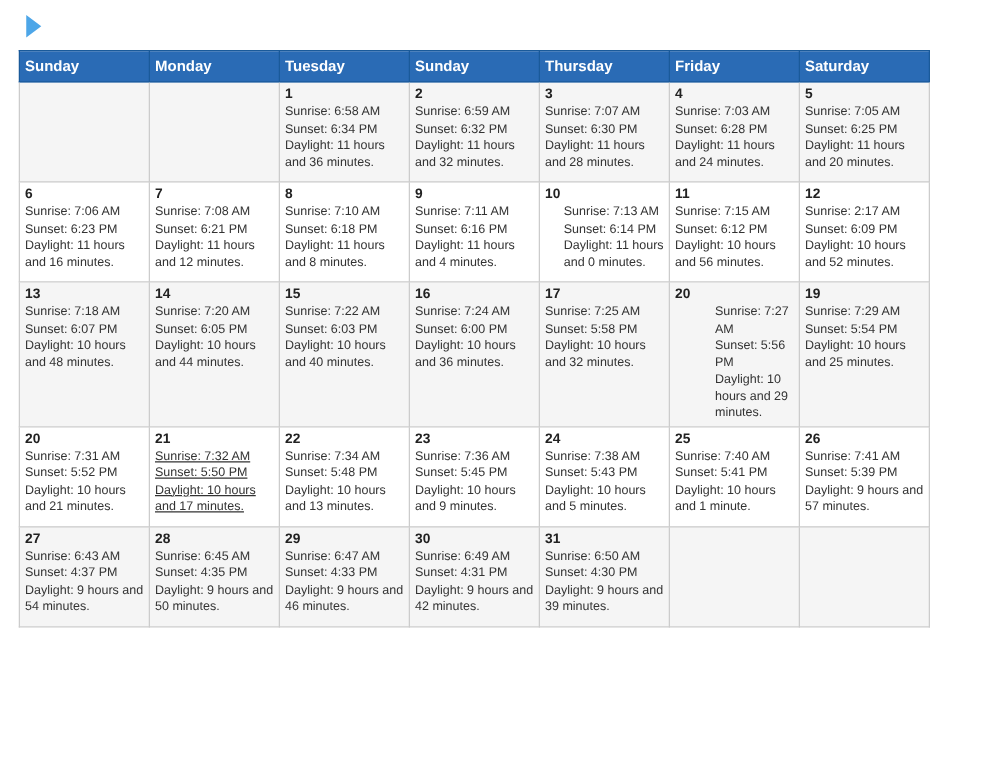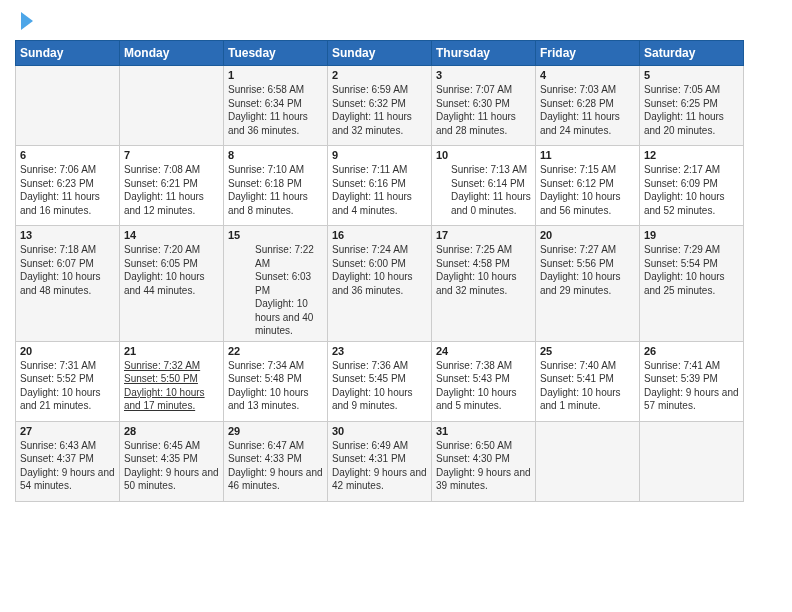--- a/index.html
+++ b/index.html
@@ -218,39 +218,39 @@
 Daylight: 10 hours and 48 minutes.</div>
           </td>
           <td>
             <span class="day-num">14</span>
             <div class="day-info" style="white-space: pre-line;">Sunrise: 7:20 AM
 Sunset: 6:05 PM
 Daylight: 10 hours and 44 minutes.</div>
           </td>
           <td>
             <span class="day-num">15</span>
-            <div class="day-info" style="white-space: pre-line; margin-left: 27px;">Sunrise: 7:22 AM
+            <div class="day-info" style="white-space: pre-line;">Sunrise: 7:22 AM
 Sunset: 6:03 PM
 Daylight: 10 hours and 40 minutes.</div>
           </td>
           <td>
             <span class="day-num">16</span>
             <div class="day-info" style="white-space: pre-line;">Sunrise: 7:24 AM
 Sunset: 6:00 PM
 Daylight: 10 hours and 36 minutes.</div>
           </td>
           <td>
             <span class="day-num">17</span>
             <div class="day-info" style="white-space: pre-line;">Sunrise: 7:25 AM
-Sunset: 4:58 PM
+Sunset: 5:58 PM
 Daylight: 10 hours and 32 minutes.</div>
           </td>
           <td>
             <span class="day-num">20</span>
-            <div class="day-info" style="white-space: pre-line;">Sunrise: 7:27 AM
+            <div class="day-info" style="white-space: pre-line; margin-left: 32px;">Sunrise: 7:27 AM
 Sunset: 5:56 PM
 Daylight: 10 hours and 29 minutes.</div>
           </td>
           <td>
             <span class="day-num">19</span>
             <div class="day-info" style="white-space: pre-line;">Sunrise: 7:29 AM
 Sunset: 5:54 PM
 Daylight: 10 hours and 25 minutes.</div>
           </td>
         </tr>

